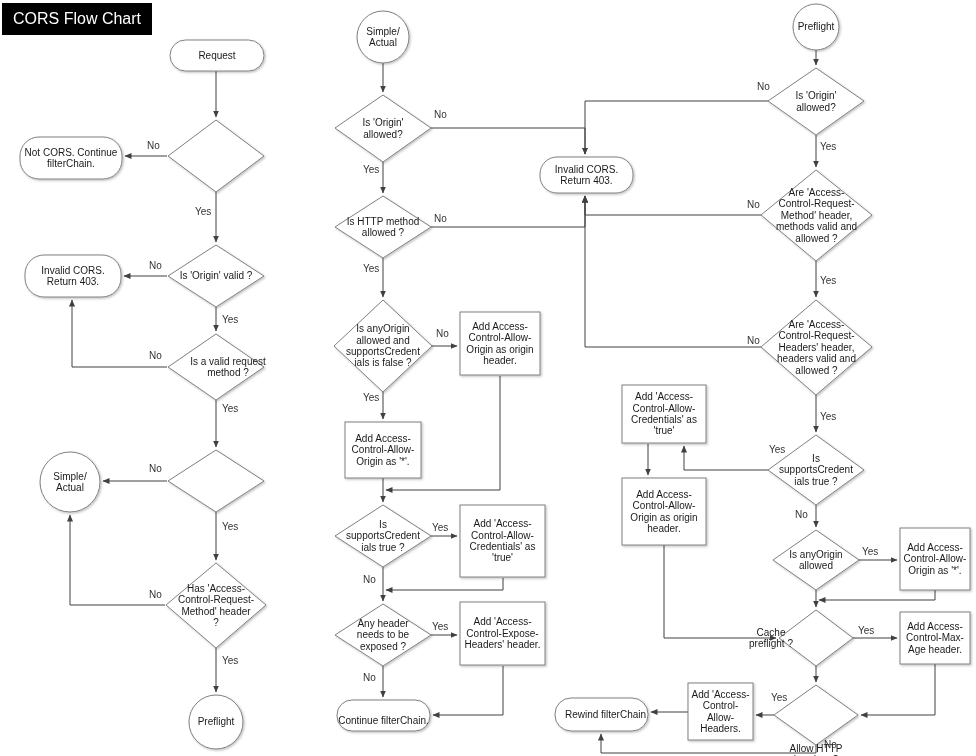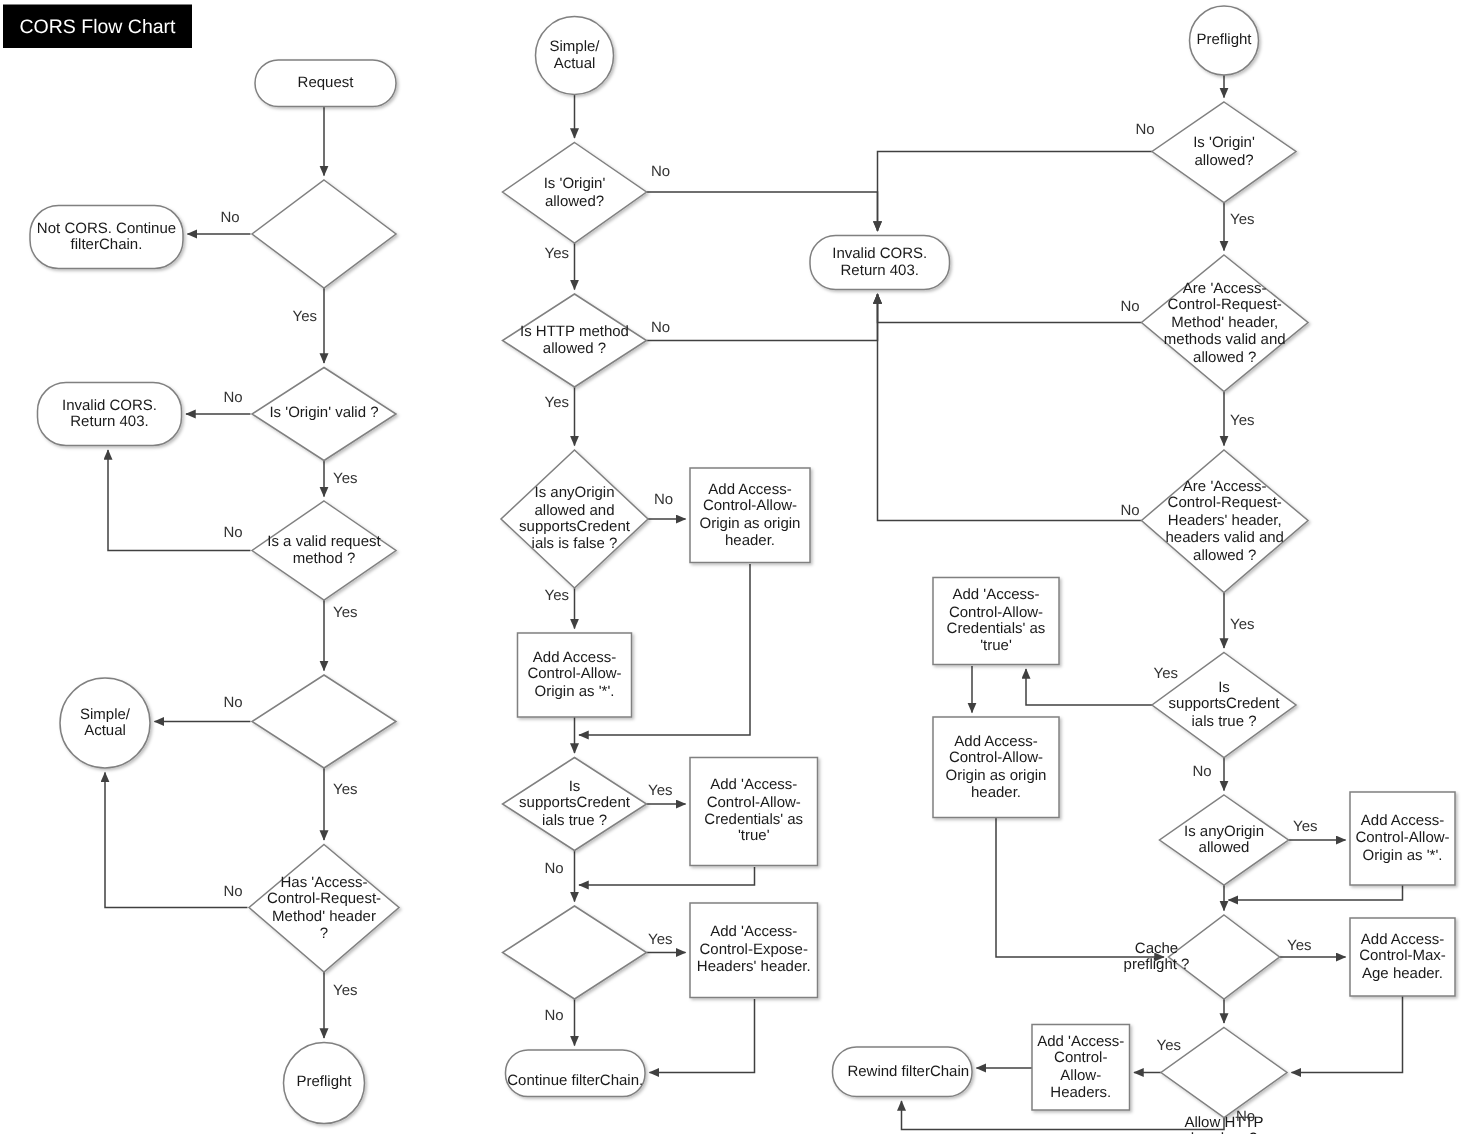--- a/index.html
+++ b/index.html
@@ -4,21 +4,21 @@
 <style>
   html,body{margin:0;padding:0;background:#fff;}
   .canvas{position:relative;width:976px;height:756px;background:#ffffff;overflow:hidden;
           font-family:"Liberation Sans",sans-serif;}
   svg.layer{position:absolute;left:0;top:0;}
   .node{position:absolute;display:flex;align-items:center;justify-content:center;
         text-align:center;font-size:10px;line-height:1.14;color:#1a1a1a;
         white-space:pre-line;pointer-events:none;}
   .elabel{position:absolute;font-size:10px;color:#333333;pointer-events:none;}
   .title{position:absolute;left:2px;top:3px;background:#000000;color:#ffffff;
-         font-size:13px;padding:7px 11px;}
+         font-size:16px;padding:7px 11px;}
 </style>
 </head>
 <body>
 
 <div class="canvas">
 
 <svg class="layer" width="976" height="756" viewBox="0 0 976 756">
   <defs>
     <marker id="arr" markerWidth="8" markerHeight="8" refX="6.5" refY="3" orient="auto">
       <path d="M0,0 L7,3 L0,6 Z" fill="#404040"></path>
@@ -124,21 +124,21 @@
 </svg>
 
 <div class="title">CORS Flow Chart</div>
 
 <div class="node" style="left:170px;top:40px;width:94px;height:31px">Request</div>
 <div class="node" style="left:168px;top:245px;width:96px;height:62px">Is 'Origin' valid ?</div>
 <div class="node" style="left:20px;top:137px;width:102px;height:42px">Not CORS. Continue
 filterChain.</div>
 <div class="node" style="left:25px;top:255px;width:96px;height:42px">Invalid CORS.
 Return 403.</div>
-<div class="node" style="left:168px;top:334px;width:96px;height:66px">Is a valid request
+<div class="node" style="left:180px;top:334px;width:96px;height:66px">Is a valid request
 method ?</div>
 <div class="node" style="left:40px;top:452px;width:60px;height:60px">Simple/
 Actual</div>
 <div class="node" style="left:166px;top:563px;width:100px;height:85px">Has 'Access-
 Control-Request-
 Method' header
 ?</div>
 <div class="node" style="left:189px;top:695px;width:54px;height:54px">Preflight</div>
 
 <div class="node" style="left:357px;top:11px;width:52px;height:52px">Simple/
@@ -160,20 +160,23 @@
 <div class="node" style="left:345px;top:422px;width:76px;height:56px">Add Access-
 Control-Allow-
 Origin as '*'.</div>
 <div class="node" style="left:335px;top:505px;width:96px;height:62px">Is
 supportsCredent
 ials true ?</div>
 <div class="node" style="left:460px;top:505px;width:85px;height:72px">Add 'Access-
 Control-Allow-
 Credentials' as
 'true'</div>
+<div class="node" style="left:335px;top:604px;width:96px;height:62px">Any header
+needs to be
+exposed ?</div>
 <div class="node" style="left:460px;top:602px;width:85px;height:63px">Add 'Access-
 Control-Expose-
 Headers' header.</div>
 <div class="node" style="left:337px;top:700px;width:93px;height:41px">Continue filterChain.</div>
 
 <div class="node" style="left:793px;top:4px;width:46px;height:46px">Preflight</div>
 <div class="node" style="left:768px;top:68px;width:96px;height:67px">Is 'Origin'
 allowed?</div>
 <div class="node" style="left:761px;top:170px;width:111px;height:91px">Are 'Access-
 Control-Request-

